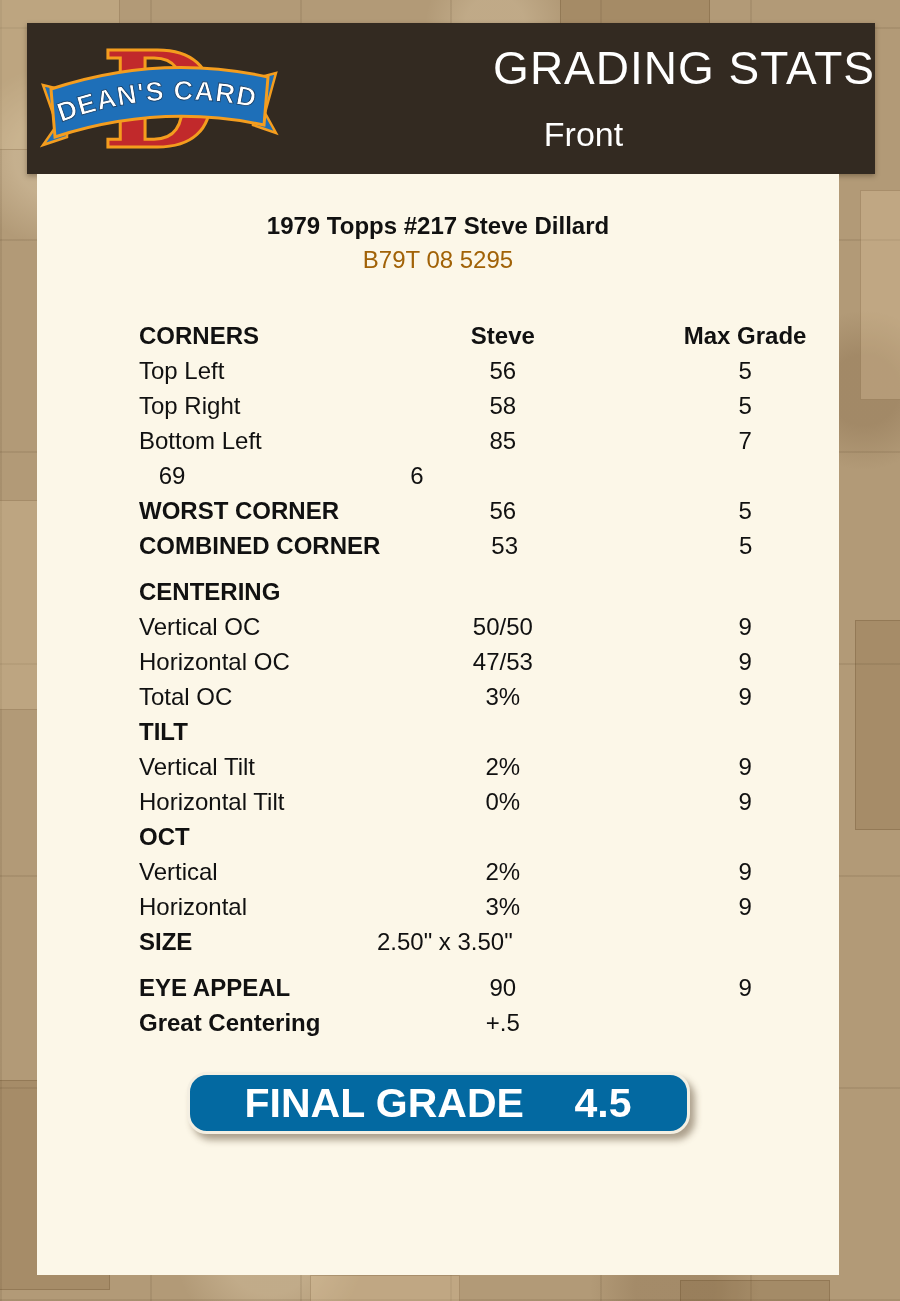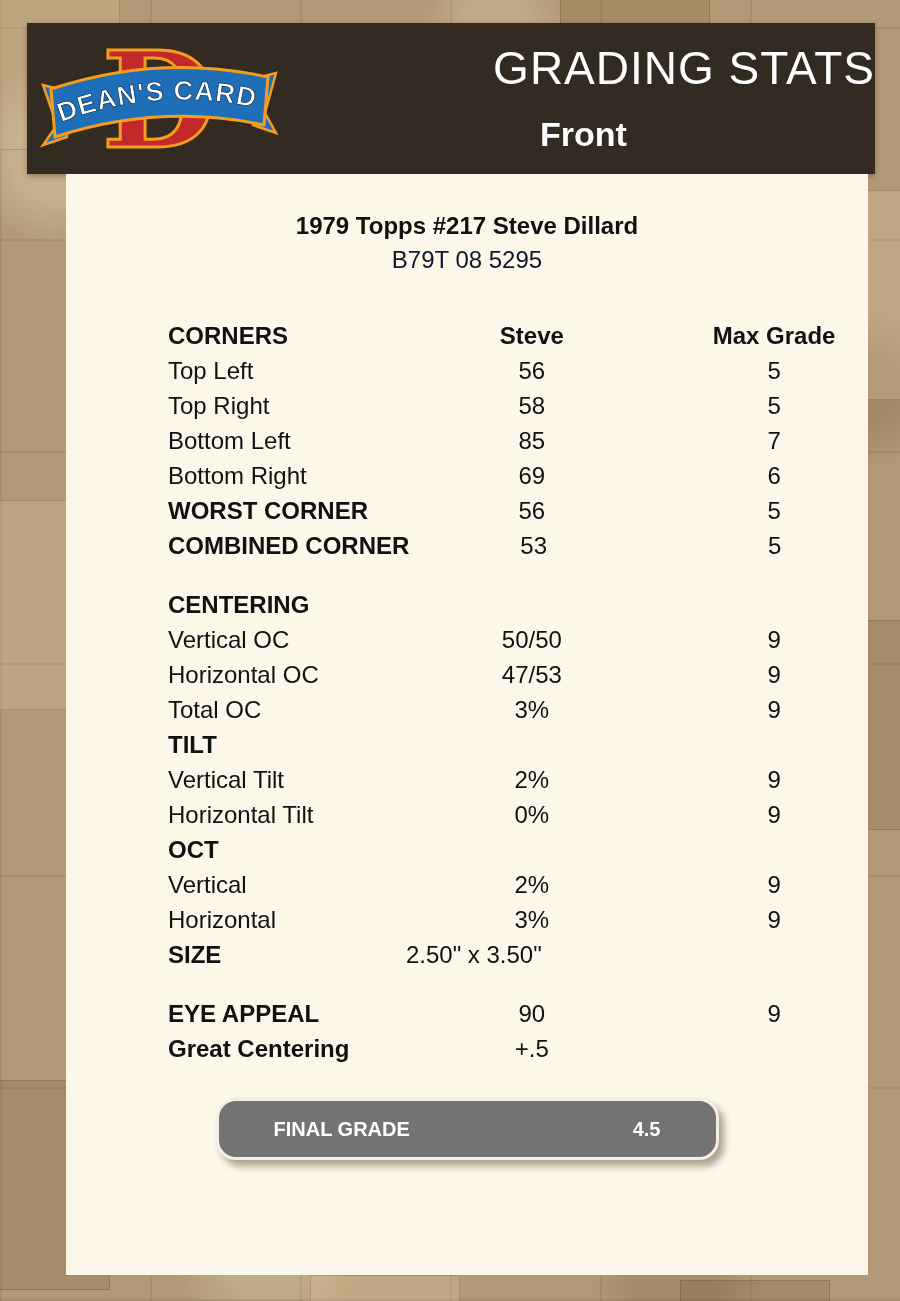--- a/index.html
+++ b/index.html
@@ -33,53 +33,53 @@
   
   .header-bar {
     position:absolute; left:27px; top:23px; width:848px; height:151px;
     background:#332a21;
     display:flex; align-items:center;
     box-shadow:0 2px 5px rgba(40,25,10,0.35);
   }
   .logo-wrap { width:265px; height:147px; flex:0 0 auto; display:flex; align-items:center; justify-content:center; }
   .header-titles { flex:1 1 auto; text-align:center; color:#ffffff; }
   .header-title { font-size:46px; letter-spacing:1px; line-height:1.1; font-weight:400;text-align:right; }
-  .header-subtitle { font-size:34px; font-weight:700; margin-top:22px; }
+  .header-subtitle { font-size:34px; font-weight:400; margin-top:22px; }
 
   
   .panel {
-    position:absolute; left:66px; top:174px; width:802px; height:1101px;
+    position:absolute; left:37px; top:174px; width:802px; height:1101px;
     background:#fcf7e8;
   }
   .card-title { margin-top:38px; text-align:center; font-size:24px; font-weight:bold; color:#111; line-height:28px; }
-  .card-code  { text-align:center; font-size:24px; color:#0f172a; line-height:28px; margin-top:6px; }
+  .card-code  { text-align:center; font-size:24px; color:#a16207; line-height:28px; margin-top:6px; }
 
   .stats-table { margin-top:44px; }
   .row { display:flex; height:35px; align-items:center; font-size:24px; color:#111;gap:15px; }
-  .row.gap-before { margin-top:24px;align-items:flex-end; }
+  .row.gap-before { margin-top:11px;align-items:flex-end; }
   .cell { line-height:35px; white-space:nowrap; }
   .col-label { width:320px; padding-left:102px; }
   .col-value { width:270px; text-align:center; }
   .col-max   { width:190px; text-align:center; }
   .bold { font-weight:bold; }
   .indent { }
   .value-red { color:#943336; font-weight:bold; }
   .value-shift { transform:translateX(-58px); }
 
   
   .final-grade {
     margin:32px auto 0;
     width:503px; height:62px;
-    background:#737373;
+    background:#0369a1;
     border:3px solid #f4efe2;
     border-radius:20px;
     box-shadow:5px 6px 7px rgba(75,55,30,0.45);
     display:flex; align-items:center; justify-content:space-between;
     padding:0 55px;
-    color:#ffffff; font-size:20px; font-weight:bold;
+    color:#ffffff; font-size:41px; font-weight:bold;
     cursor:pointer;
   }
 
   
   .logo-svg { width:245px; height:140px; display:block; }
 </style>
 </head>
 <body>
 
 <div class="bg">
@@ -133,21 +133,20 @@
         <div class="cell col-label indent">Top Right</div>
         <div class="cell col-value">58</div>
         <div class="cell col-max">5</div>
       </div>
       <div class="row">
         <div class="cell col-label indent">Bottom Left</div>
         <div class="cell col-value">85</div>
         <div class="cell col-max">7</div>
       </div>
       <div class="row">
-        <div class="cell col-label indent">Bottom Right</div>
         <div class="cell col-value">69</div>
         <div class="cell col-max">6</div>
       </div>
       <div class="row">
         <div class="cell col-label bold">WORST CORNER</div>
         <div class="cell col-value">56</div>
         <div class="cell col-max">5</div>
       </div>
       <div class="row">
         <div class="cell col-label bold">COMBINED CORNER</div>

